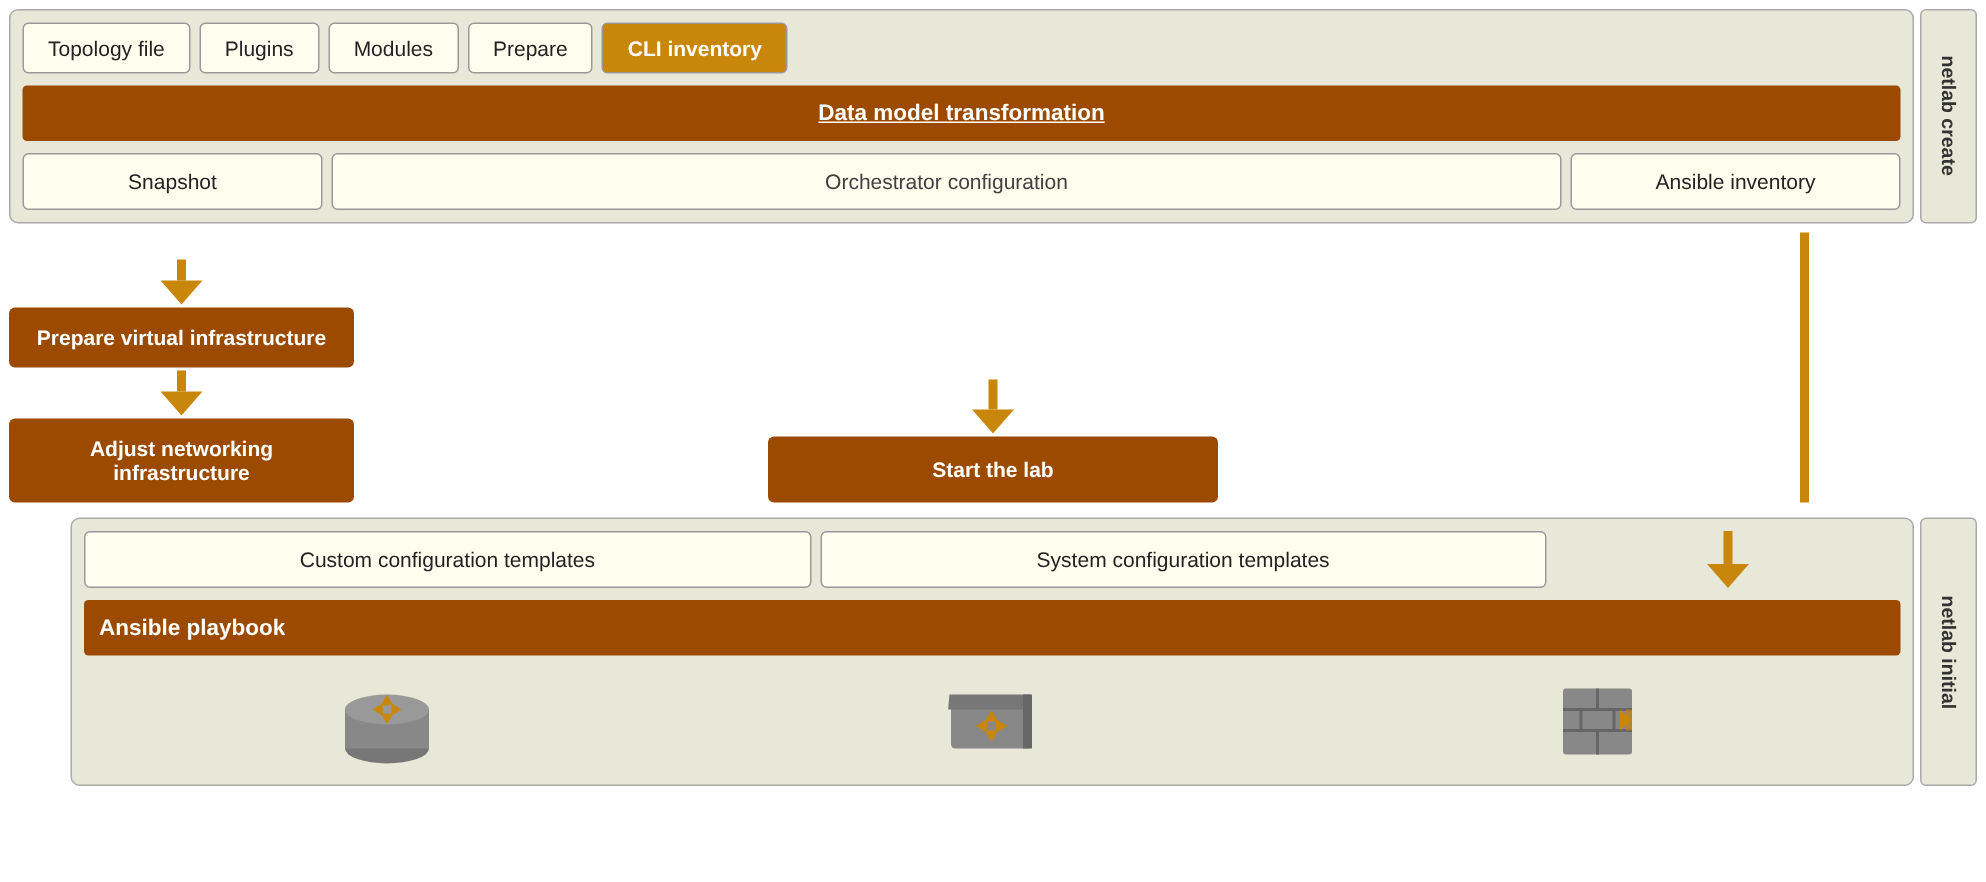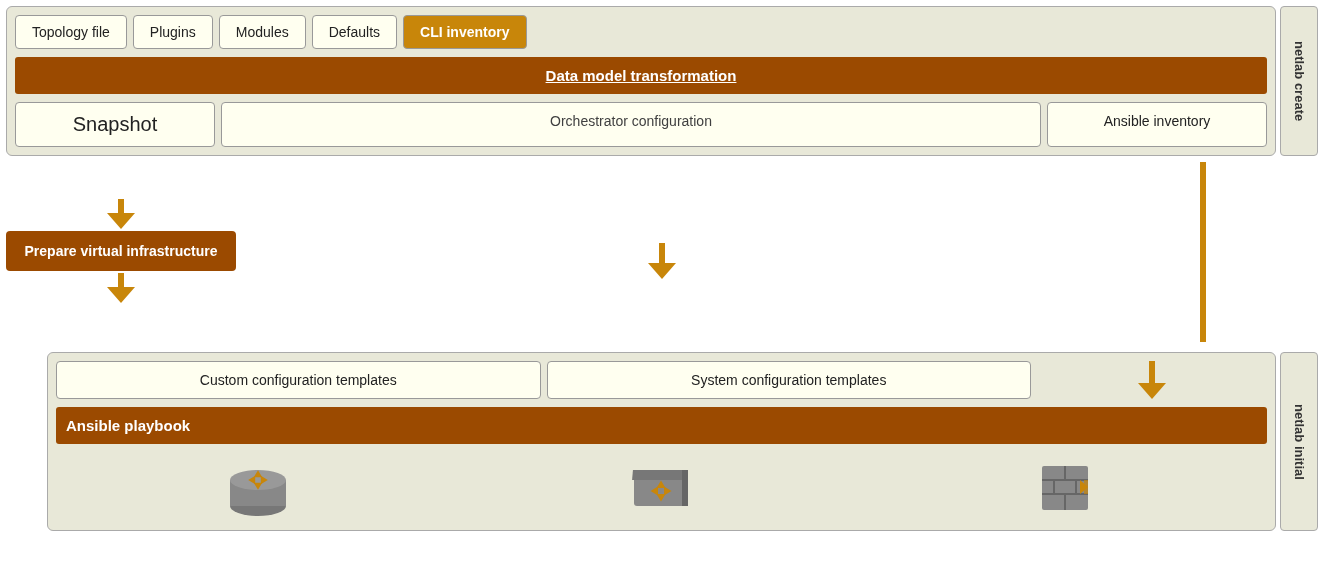--- a/index.html
+++ b/index.html
@@ -102,21 +102,21 @@
       display: flex;
       gap: 6px;
       align-items: stretch;
     }
 
     .snapshot-box {
       background: #fffff0;
       border: 1.5px solid #999;
       border-radius: 4px;
       padding: 10px 20px;
-      font-size: 20px;
+      font-size: 14px;
       font-weight: normal;
       color: #222;
       text-align: center;
       flex: 0 0 auto;
       min-width: 200px;
     }
 
     .orchestrator-box {
       background: #fffff0;
       border: 1.5px solid #999;
@@ -142,21 +142,21 @@
       min-width: 220px;
     }
 
     
     .middle-section {
       display: flex;
       gap: 8px;
       margin-top: 6px;
       margin-bottom: 6px;
       flex: 0 0 auto;
-      align-items: center;
+      align-items: flex-end;
     }
 
     .left-actions {
       display: flex;
       flex-direction: column;
       gap: 0;
       flex: 0 0 auto;
       min-width: 230px;
       align-items: center;
     }
@@ -278,21 +278,21 @@
           <div class="input-box">
             <span>Topology file</span>
           </div>
           <div class="input-box">
             <span>Plugins</span>
           </div>
           <div class="input-box">
             <span>Modules</span>
           </div>
           <div class="input-box">
-            <span>Defaults</span>
+            <span>Prepare</span>
           </div>
           <div class="input-box highlighted">
             <span>CLI inventory</span>
           </div>
         </div>
 
         <div class="transform-bar">
           <span>Data model transformation</span>
         </div>
 
@@ -321,27 +321,33 @@
         <div style="display:flex;flex-direction:column;align-items:center;margin-bottom:2px;">
           <div style="width:6px;height:14px;background:#c8860a;"></div>
           <div style="width:0;height:0;border-left:14px solid transparent;border-right:14px solid transparent;border-top:16px solid #c8860a;"></div>
         </div>
         <div class="action-box-brown">
           <span>Prepare virtual infrastructure</span>
         </div>
         <div style="display:flex;flex-direction:column;align-items:center;margin:2px 0;">
           <div style="width:6px;height:14px;background:#c8860a;"></div>
           <div style="width:0;height:0;border-left:14px solid transparent;border-right:14px solid transparent;border-top:16px solid #c8860a;"></div>
+        </div>
+        <div class="action-box-brown">
+          <span>Adjust networking infrastructure</span>
         </div>
       </div>
 
       <div class="center-actions">
         <div style="display:flex;flex-direction:column;align-items:center;margin-bottom:2px;">
           <div style="width:6px;height:20px;background:#c8860a;"></div>
           <div style="width:0;height:0;border-left:14px solid transparent;border-right:14px solid transparent;border-top:16px solid #c8860a;"></div>
+        </div>
+        <div class="action-box-brown" style="min-width:300px;padding:14px 40px;">
+          <span>Start the lab</span>
         </div>
       </div>
 
       <div class="full-height-wrapper">
         <div style="width:6px;height:100%;min-height:180px;background:#c8860a;margin:0 auto;"></div>
       </div>
 
     </div>
 
     <div class="bottom-section">

